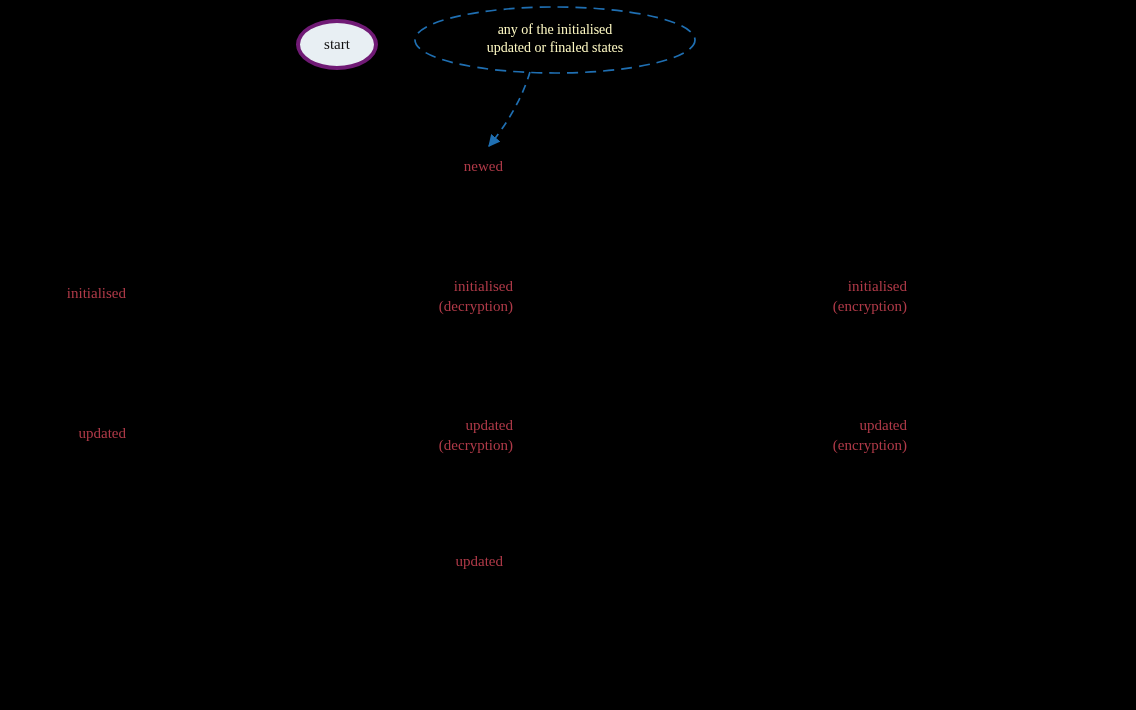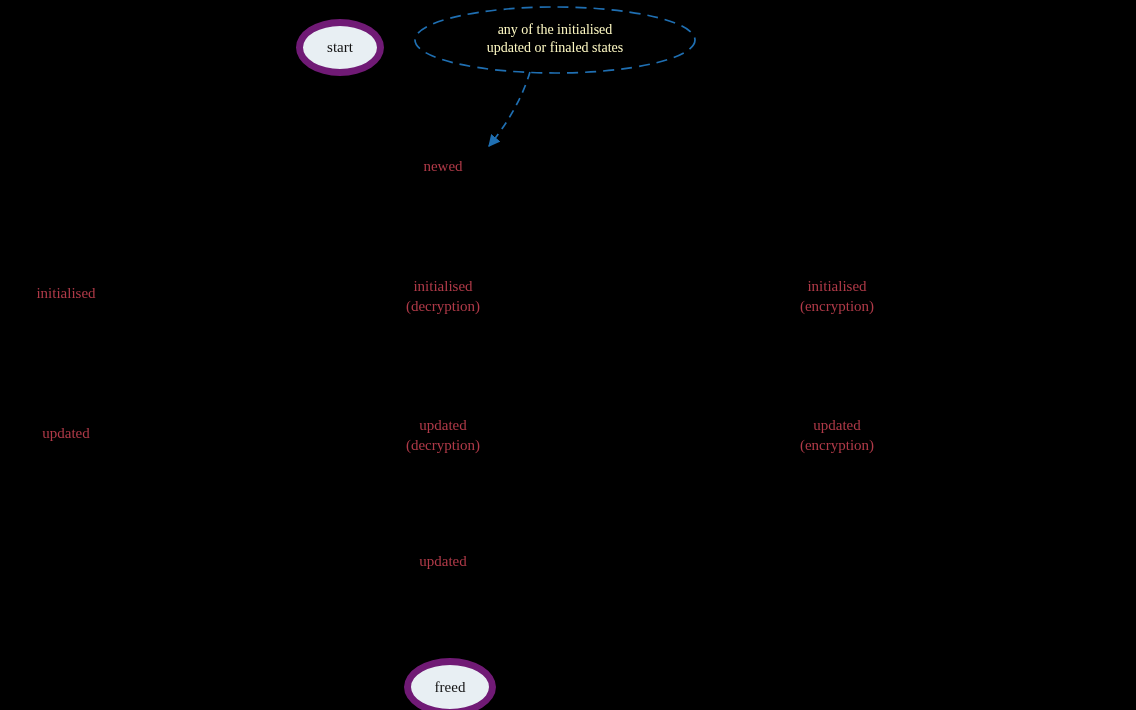--- a/index.html
+++ b/index.html
@@ -17,21 +17,21 @@
   }
   svg.layer {
     position: absolute;
     left: 0;
     top: 0;
     width: 1136px;
     height: 710px;
   }
   .node-label {
     position: absolute;
-    text-align: center;
+    text-align: right;
     white-space: pre;
     line-height: 1.05;
     color: #b03a48;
     font-size: 15px;
     font-family: "Liberation Serif", serif;
   }
   .node-label.two-line {
     line-height: 1.32;
   }
   .edge-label {
@@ -40,21 +40,21 @@
     font-size: 14px;
     font-family: "Liberation Serif", serif;
     white-space: pre;
     text-align: center;
     line-height: 1.25;
   }
   .terminal-ellipse {
     position: absolute;
     border-radius: 50%;
     background: #e8eff3;
-    border: 7px solid #701a75;
+    border: 4px solid #701a75;
     display: flex;
     align-items: center;
     justify-content: center;
     color: #111111;
     font-size: 15px;
     font-family: "Liberation Serif", serif;
   }
 </style>
 </head>
 <body>
@@ -70,23 +70,20 @@
 
     <ellipse cx="555" cy="40" rx="140" ry="33" fill="none" stroke="#1f6fb2" stroke-width="1.7" stroke-dasharray="11 7"></ellipse>
 
     <path d="M 530 72 C 524 92, 512 118, 489 146" fill="none" stroke="#1f6fb2" stroke-width="1.7" stroke-dasharray="8 6" marker-end="url(#arrowblue)"></path>
   </svg>
 
   <div class="terminal-ellipse" style="left:296px; top:19px; width:74px; height:43px;">
     <span>start</span>
   </div>
 
-  <div class="terminal-ellipse" style="left:404px; top:658px; width:78px; height:44px;">
-    <span>freed</span>
-  </div>
 
   <div class="edge-label" style="left:425px; top:21px; width:260px;">any of the initialised
 updated or finaled states</div>
 
   <div class="node-label" style="left:383px; top:159px; width:120px;">newed</div>
 
   <div class="node-label" style="left:6px; top:286px; width:120px;">initialised</div>
 
   <div class="node-label two-line" style="left:373px; top:277px; width:140px;">initialised
 (decryption)</div>

